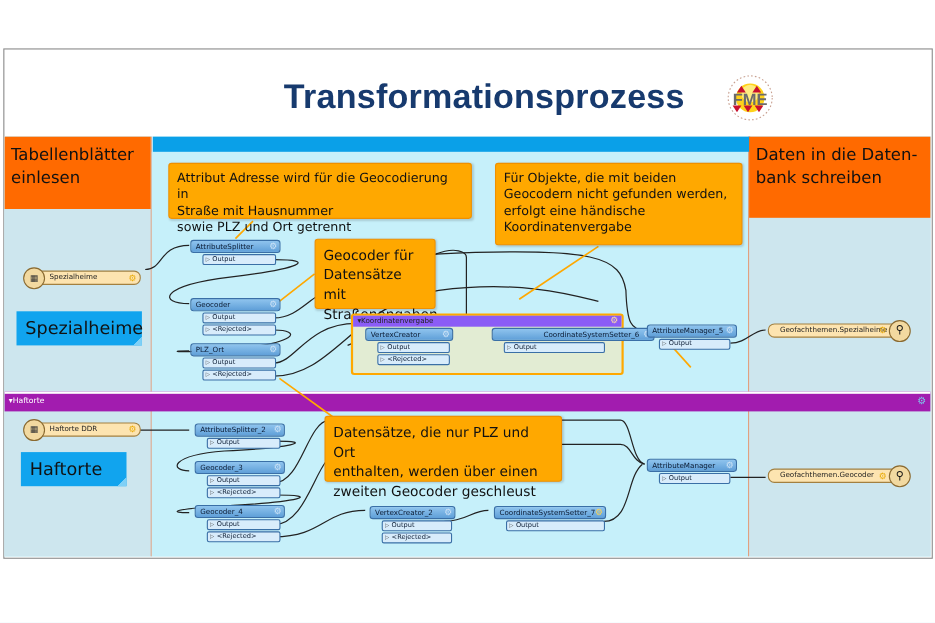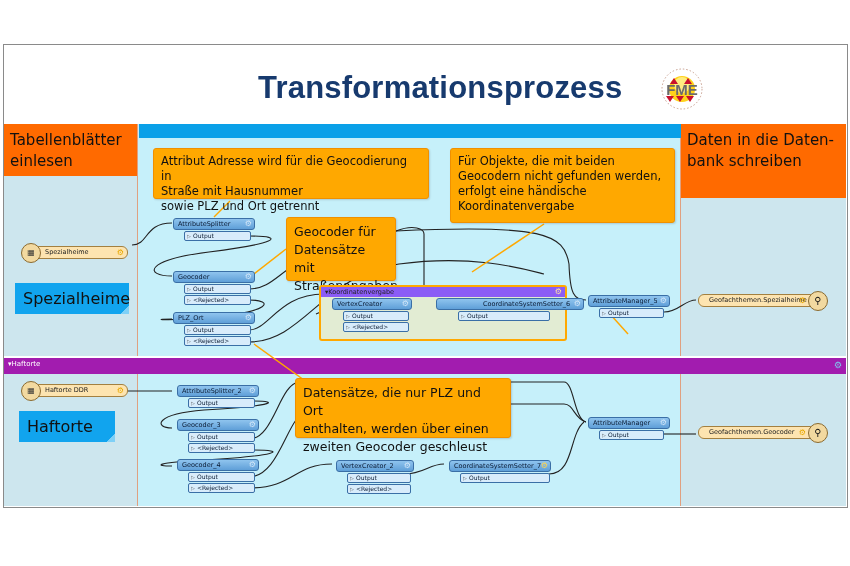--- a/index.html
+++ b/index.html
@@ -6,21 +6,21 @@
   body { width:850px; height:566px; position:relative; overflow:hidden; font-family:"DejaVu Sans", sans-serif; }
   .frame { position:absolute; left:3px; top:44px; width:843px; height:462px; border:1px solid #8a8a8a; background:#fff; }
   .title { position:absolute; left:258px; top:70px; font-family:"Liberation Sans", sans-serif; font-weight:bold; font-size:31px; color:#173a6e; letter-spacing:0.2px; }
   .logo { position:absolute; left:648px; top:66px; width:68px; height:46px; }
   .canvas { position:absolute; left:4px; top:124px; width:842px; height:382px; background:#c9eef6; overflow:hidden; }
   .topbar { position:absolute; left:135px; top:0; width:543px; height:14px; background:#0aa0e8; }
   .col-left { position:absolute; left:0; top:0; width:133px; height:382px; background:#cde6ee; border-right:1px solid #e0a080; }
   .col-right { position:absolute; left:676px; top:0; width:166px; height:382px; background:#cde6ee; border-left:1px solid #e0a080; }
   .mid { position:absolute; left:134px; top:14px; width:542px; height:368px; background:#c6f0fa; }
   .header-orange { position:absolute; background:#ff6a00; color:#111; font-family:"DejaVu Sans", sans-serif; font-size:15px; line-height:21px; padding:6px 6px; box-sizing:border-box; }
-  .hdr-left { left:0; top:0; width:133px; height:52px; }
+  .hdr-left { left:0; top:0; width:133px; height:66px; }
   .hdr-right { left:677px; top:0; width:165px; height:74px; }
   .sec-bar { position:absolute; left:0; top:232px; width:842px; height:16px; background:#a21caf; border-top:2px solid #fff; }
   .sec-bar-label { position:absolute; left:4px; top:2px; font-size:7px; color:#fff; }
   .sec-gear { position:absolute; right:4px; top:2px; font-size:9px; color:#7fc6ea; }
   .callout { position:absolute; background:#ffa800; border:1px solid #f09000; border-radius:3px; color:#111; font-family:"DejaVu Sans", sans-serif; font-size:11.5px; line-height:15px; padding:5px 7px; box-sizing:border-box; white-space:pre-line; box-shadow:1px 1px 2px rgba(0,0,0,0.15); }
   .callout.big { font-size:12.5px; line-height:18px; }
   .bluenote { position:absolute; background:#11a4ee; color:#111; font-size:16px; font-weight:normal; padding:0 0 0 8px; box-sizing:border-box; line-height:32px; }
   .bluenote::after { content:""; position:absolute; right:0; bottom:0; width:8px; height:8px; background:linear-gradient(135deg,#11a4ee 50%, #7fd0f6 50%); }
   .node { position:absolute; height:10px; background:linear-gradient(#8fc4ee,#5f9fd8); border:1px solid #3a6fa6; border-radius:3px; font-size:6.5px; line-height:10px; color:#0b1b33; padding-left:4px; box-sizing:content-box; white-space:nowrap; }
   .node .gear { position:absolute; right:2px; top:0; font-size:8px; line-height:10px; color:#cfe4f7; }
@@ -160,21 +160,21 @@
   <div class="port" style="left:180px; top:171px; width:57px;">&lt;Rejected&gt;</div>
 
   <div class="node" style="left:169px; top:188px; width:76px;"><span>PLZ_Ort</span><span class="gear">⚙</span></div>
   <div class="port" style="left:180px; top:201px; width:57px;">Output</div>
   <div class="port" style="left:180px; top:212px; width:57px;">&lt;Rejected&gt;</div>
 
   <div class="node" style="left:328px; top:174px; width:74px;"><span>VertexCreator</span><span class="gear">⚙</span></div>
   <div class="port" style="left:339px; top:187px; width:56px;">Output</div>
   <div class="port" style="left:339px; top:198px; width:56px;">&lt;Rejected&gt;</div>
 
-  <div class="node" style="left:432px; top:174px; width:100px;padding-left:46px;"><span>CoordinateSystemSetter_6</span><span class="gear">⚙</span></div>
+  <div class="node" style="left:443px; top:174px; width:100px;padding-left:46px;"><span>CoordinateSystemSetter_6</span><span class="gear">⚙</span></div>
   <div class="port" style="left:454px; top:187px; width:82px;">Output</div>
 
   <div class="node" style="left:584px; top:171px; width:76px;"><span>AttributeManager_5</span><span class="gear">⚙</span></div>
   <div class="port" style="left:595px; top:184px; width:55px;">Output</div>
 
   <div class="node" style="left:173px; top:261px; width:76px;"><span>AttributeSplitter_2</span><span class="gear">⚙</span></div>
   <div class="port" style="left:184px; top:274px; width:57px;">Output</div>
 
   <div class="node" style="left:173px; top:295px; width:76px;"><span>Geocoder_3</span><span class="gear">⚙</span></div>
   <div class="port" style="left:184px; top:308px; width:57px;">Output</div>

